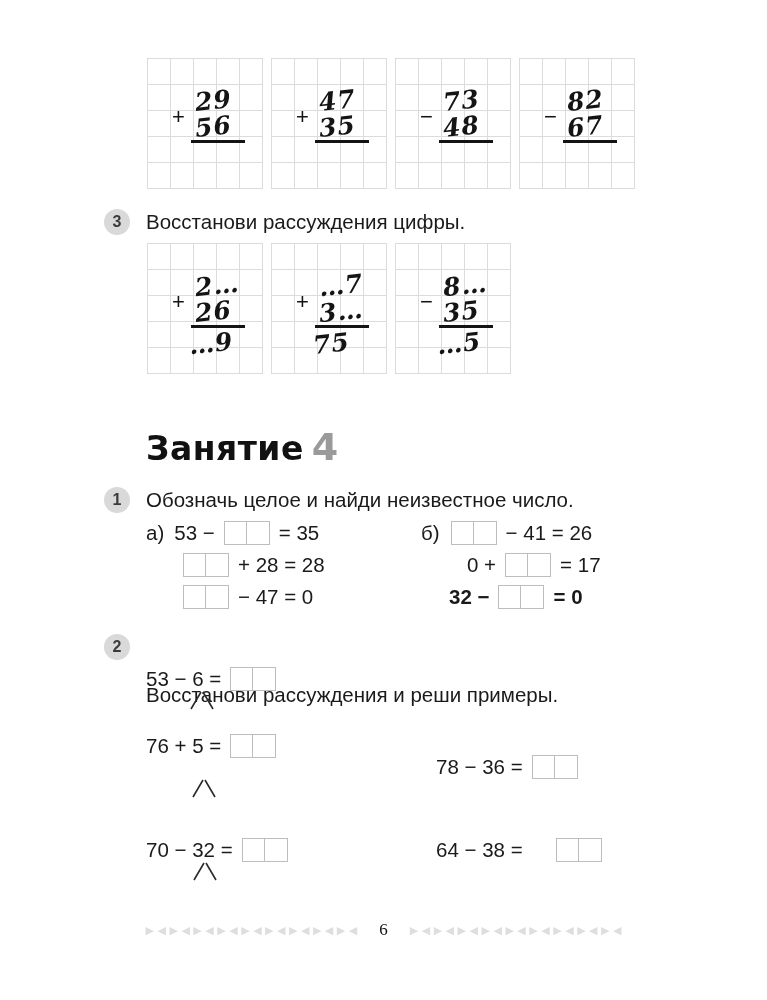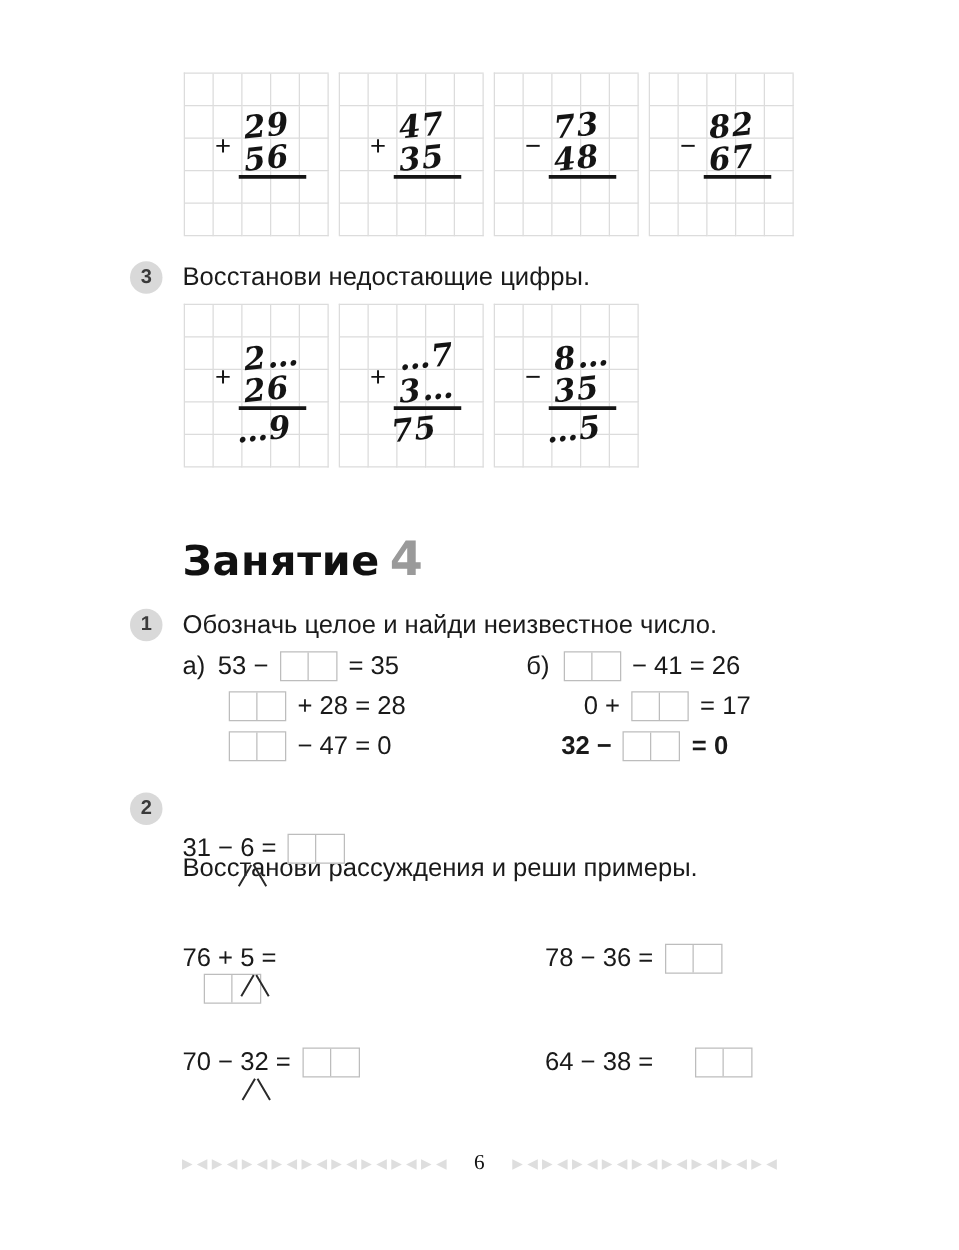--- a/index.html
+++ b/index.html
@@ -336,21 +336,21 @@
         <div class="hand">
           <span class="hw op" style="left: 25px; top: 48px;">−</span>
           <span class="hw" style="left: 48px; top: 30px;">82</span>
           <span class="hw" style="left: 48px; top: 56px;">67</span>
           <span class="ruleline" style="left: 44px; top: 82px; width: 54px;"></span>
         </div>
       </div>
     </div>
 
   <div class="badge" style="left:104px; top:209px;">3</div>
-  <div class="task-title" style="left:146px; top:210px;">Восстанови недостающие цифры.</div>
+  <div class="task-title" style="left:146px; top:210px;">Восстанови рассуждения цифры.</div>
 
   <div class="grid-row" id="task3-grid-row" style="left:147px; top:243px;">
       <div class="grid">
         <div class="cells">
           <div></div>
           <div></div>
           <div></div>
           <div></div>
           <div></div>
           <div></div>
@@ -513,33 +513,33 @@
         <span class="half"></span>
         <span class="half"></span>
       </span>
     <span class="tok">= 0</span>
   </div>
 
   <div class="badge" style="left:104px; top:634px;">2</div>
   <div class="task-title" style="left:146px; top:635px;margin-top:48px;">Восстанови рассуждения и реши примеры.</div>
 
   <div class="eq" style="left:146px; top:667px;">
-    <span class="tok">31 − 6 =</span>
+    <span class="tok">53 − 6 =</span>
     <span class="answer-box">
         <span class="half"></span>
         <span class="half"></span>
       </span>
   </div>
   <div class="branch" style="left:188px; top:691px;">
     <svg width="28" height="20" viewBox="0 0 28 20">
         <path d="M13 1 L3 18 M15 1 L25 18" stroke="#2a2a2a" stroke-width="1.6" fill="none"></path>
       </svg>
   </div>
 
-  <div class="eq" style="left:146px; top:755px;flex-direction:column;">
+  <div class="eq" style="left:146px; top:734px;">
     <span class="tok">76 + 5 =</span>
     <span class="answer-box">
         <span class="half"></span>
         <span class="half"></span>
       </span>
   </div>
   <div class="branch" style="left:190px; top:779px;">
     <svg width="28" height="20" viewBox="0 0 28 20">
         <path d="M13 1 L3 18 M15 1 L25 18" stroke="#2a2a2a" stroke-width="1.6" fill="none"></path>
       </svg>

